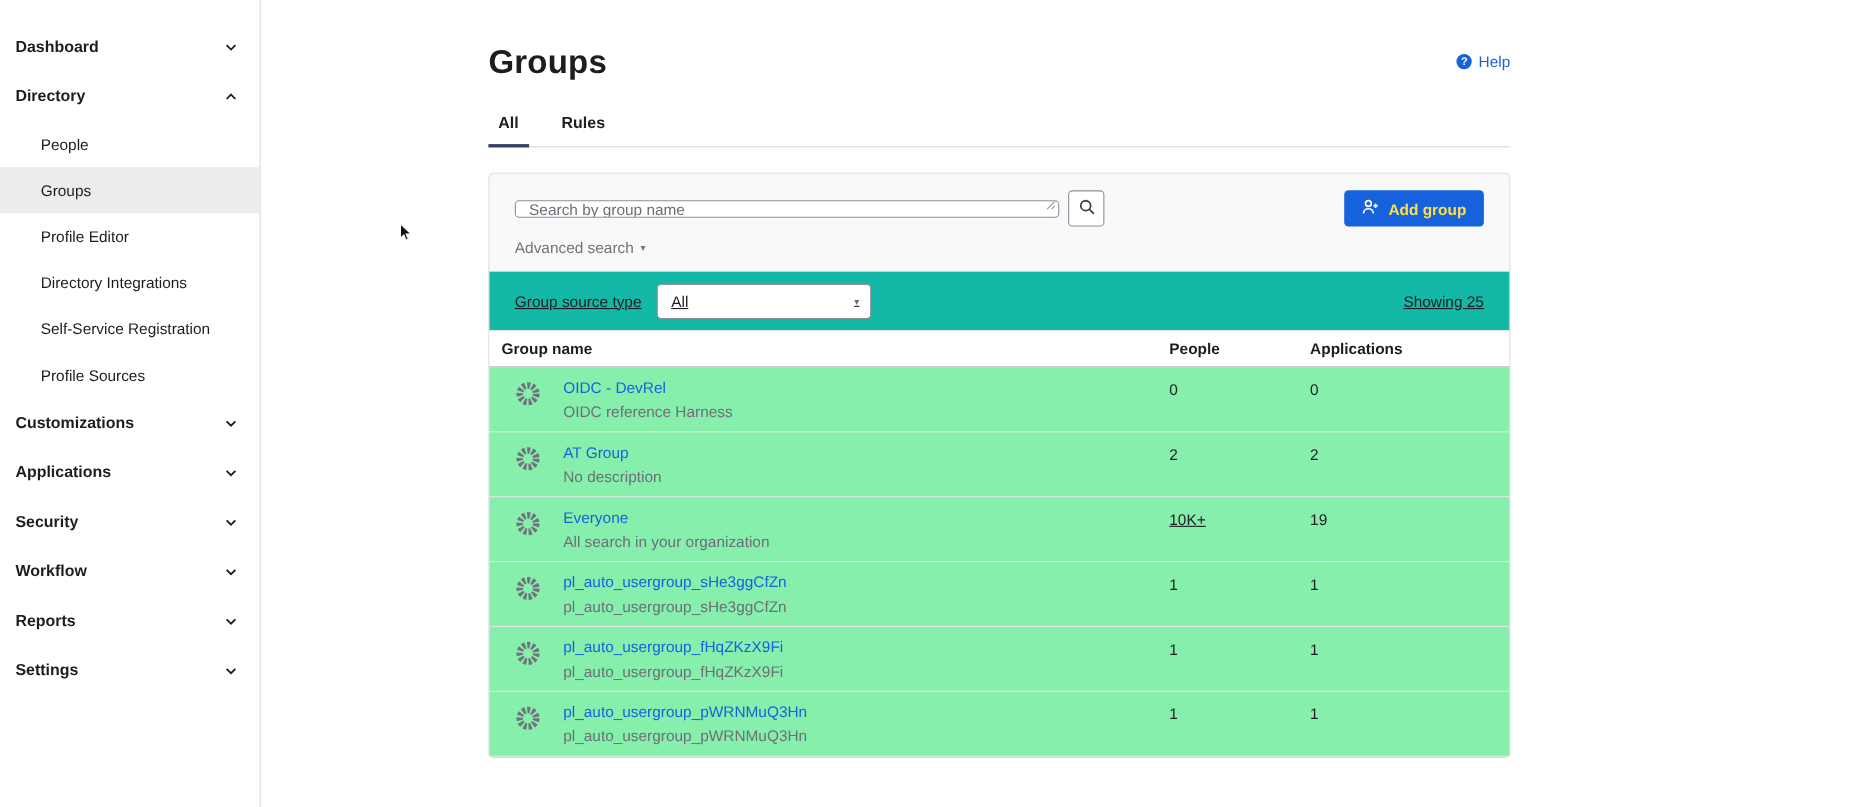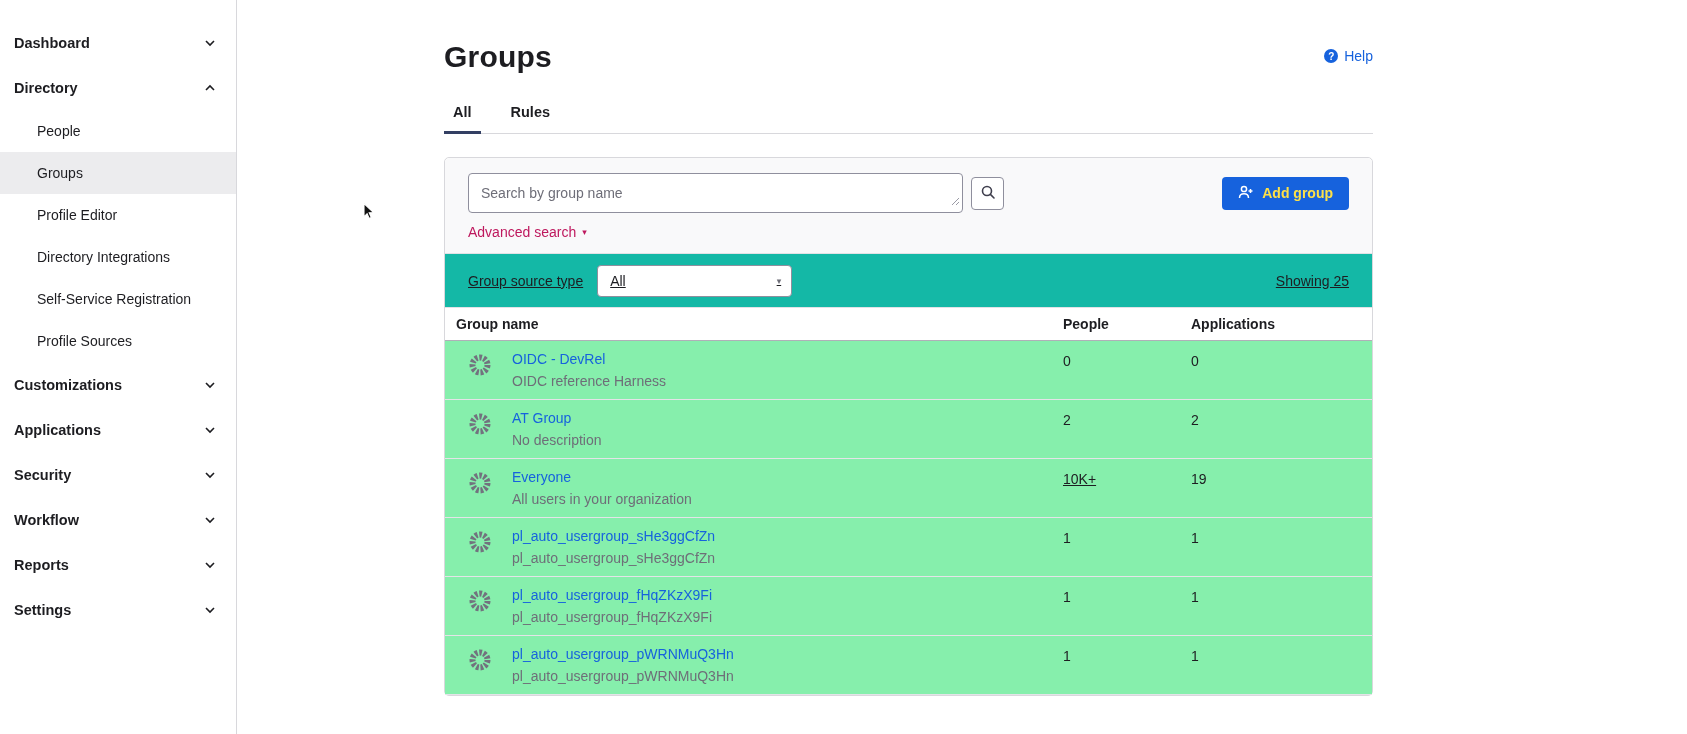--- a/index.html
+++ b/index.html
@@ -33,31 +33,31 @@
 
   .tabs { display:flex; gap:21px; margin-top:30px; border-bottom:1px solid #d8d8dc; }
   .tab { padding:0 9px 13px; font-size:14.5px; font-weight:700; cursor:pointer; position:relative; }
   .tab.active::after { content:""; position:absolute; left:0; right:0; bottom:-1px; height:3px; background:#333f63; }
 
   
   .card { margin-top:23px; border:1px solid #d8d8dc; border-radius:5px; background:#fff; }
   .filter-top { background:#f9f9fa; padding:15px 23px 13px; border-radius:5px 5px 0 0; border-bottom:1px solid #e2e2e6; }
   .search-row { display:flex; align-items:center; }
   .search-wrap { position:relative; width:495px; }
-  .search-input { width:100%; height:40px; border:1px solid #8f8f9d; border-radius:4px; padding:0 24px 0 12px;
+  .search-input { width:100%; height:16px; border:1px solid #8f8f9d; border-radius:4px; padding:0 24px 0 12px;
                   font-size:14px; font-family:inherit; color:#ef4444; background:#fff; }
   .search-input::placeholder { color:#6e6e78; }
   .grip { position:absolute; right:3px; bottom:4px; pointer-events:none; }
   .search-btn { width:33px; height:33px; margin-left:8px; border:1px solid #8f8f9d; border-radius:4px;
                 background:#fff; display:flex; align-items:center; justify-content:center; cursor:pointer; }
   .add-group { margin-left:auto; height:33px; padding:0 16px; background:#1662dd; border:none; border-radius:4px;
                color:#fde047; font-size:14px; font-weight:600; display:flex; align-items:center; gap:8px;
                cursor:pointer; font-family:inherit; }
   .adv-row { margin-top:11px; }
-  .adv-link { color:#be185d; font-size:14px; cursor:pointer; display:inline-flex; align-items:center; gap:6px; text-decoration:none;text-align:right; }
+  .adv-link { color:#737373; font-size:14px; cursor:pointer; display:inline-flex; align-items:center; gap:6px; text-decoration:none;text-align:right; }
   .caret { font-size:9px; line-height:1; }
 
   .filter-bottom { background:#14b8a6; height:54px; display:flex; align-items:center; padding:0 23px; border-bottom:1px solid #e2e2e6;text-decoration:underline; }
   .src-label { font-size:14px; }
   .select { width:195px; height:32px; margin-left:14px; background:#fff; border:1px solid #8f8f9d; border-radius:4px;
             display:flex; align-items:center; padding:0 10px 0 12px; font-size:14px; cursor:pointer; }
   .sel-caret { margin-left:auto; color:#6e6e78; font-size:9px; }
   .showing { margin-left:auto; font-size:14px; }
 
   
@@ -256,21 +256,21 @@
 
         <div class="trow">
           <div class="name-cell">
             <span class="gear">
                 <svg width="24" height="24" viewBox="0 0 24 24">
                   <circle cx="12" cy="12" r="7.5" fill="none" stroke="#72727e" stroke-width="6" stroke-dasharray="2.6 1.7"></circle>
                 </svg>
               </span>
             <div class="name-stack">
               <a class="gname">Everyone</a>
-              <span class="gdesc">All users in your organization</span>
+              <span class="gdesc">All search in your organization</span>
             </div>
           </div>
           <div class="cellnum"><span class="u">10K+</span></div>
           <div class="cellnum">19</div>
         </div>
 
         <div class="trow">
           <div class="name-cell">
             <span class="gear">
                 <svg width="24" height="24" viewBox="0 0 24 24">

